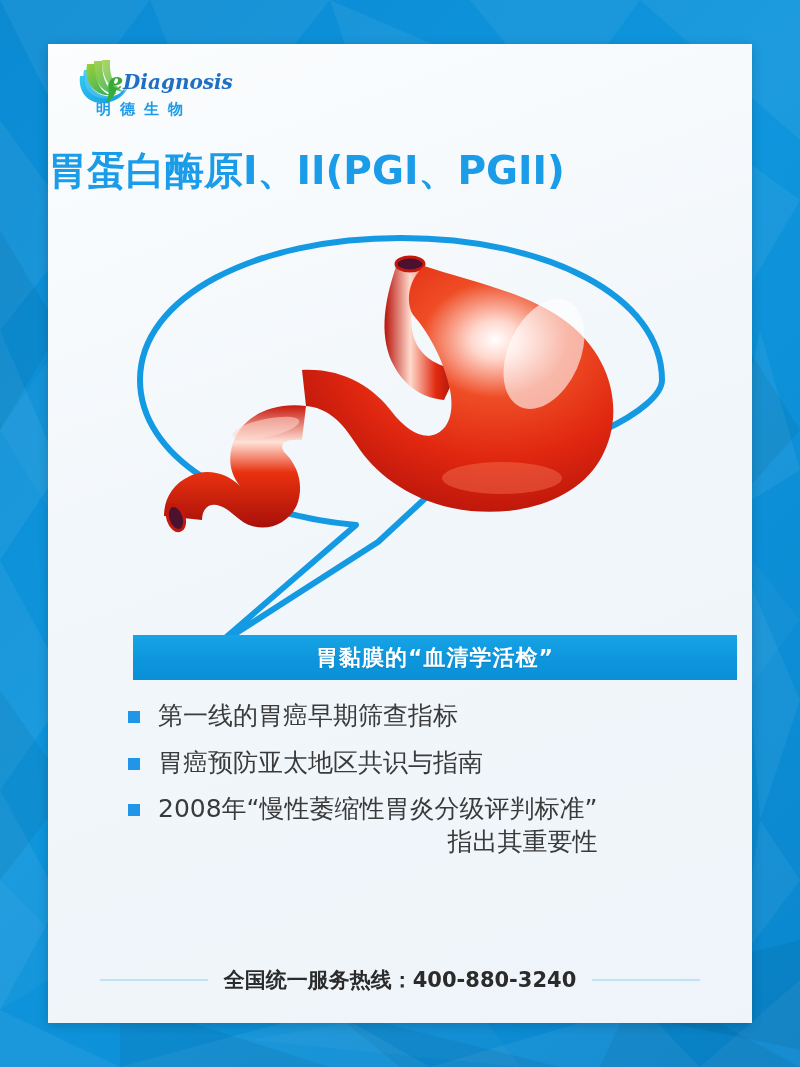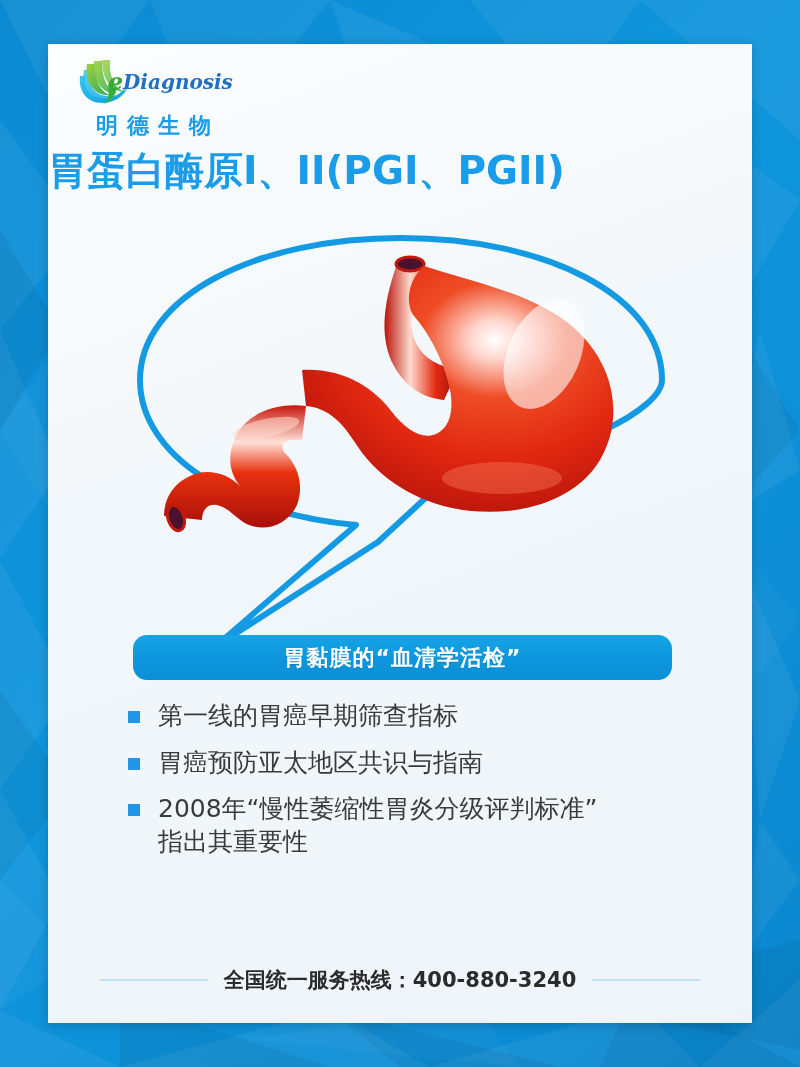--- a/index.html
+++ b/index.html
@@ -18,52 +18,52 @@
   .card{
     position:absolute;left:48px;top:44px;width:704px;height:979px;
     background:linear-gradient(160deg,#fbfdfe 0%,#f2f7fb 42%,#eef4f9 100%);
     box-shadow:0 2px 10px rgba(0,0,0,.18);
   }
 
   
   .logo-wrap{position:absolute;left:26px;top:12px;width:260px;height:100px;}
   .logo-mark{position:absolute;left:0;top:0;width:170px;height:52px;}
   .brand-cn{
-    position:absolute;left:22px;top:55px;
-    font-size:22px;font-weight:bold;color:#1b9bea;letter-spacing:9px;
+    position:absolute;left:22px;top:44px;
+    font-size:15px;font-weight:bold;color:#1b9bea;letter-spacing:9px;
     font-family:"DejaVu Sans","Liberation Sans",sans-serif;
   }
 
   
   .title{
     position:absolute;left:0;top:100px;width:704px;text-align:left;
     font-size:39px;font-weight:bold;color:#1b9ce9;letter-spacing:0px;
     font-family:"DejaVu Sans","Liberation Sans",sans-serif;
     text-shadow:0 1px 0 rgba(255,255,255,.7);
   }
 
   
   .illus{position:absolute;left:58px;top:176px;width:590px;height:440px;}
   .illus svg{display:block;}
 
   
   .banner{
-    position:absolute;left:85px;top:591px;width:539px;height:45px;
+    position:absolute;left:85px;top:591px;width:604px;height:45px;
     background:linear-gradient(180deg,#17a4e6 0%,#0d96dd 55%,#0a8fd6 100%);
-    display:flex;align-items:center;justify-content:center;border-radius:14px;
+    display:flex;align-items:center;justify-content:center;
   }
   .banner-text{
     color:#ffffff;font-size:22px;font-weight:bold;letter-spacing:1px;
     font-family:"DejaVu Sans","Liberation Sans",sans-serif;
     text-shadow:0 1px 1px rgba(0,0,0,.12);
   }
 
   
   .bullets{position:absolute;left:80px;top:656px;width:600px;}
-  .bullet{display:flex;align-items:flex-start;margin-bottom:14px;}
+  .bullet{display:flex;align-items:flex-start;margin-bottom:14px;text-align:right;}
   .bullet .sq{
     width:12px;height:12px;background:#2196e8;flex:0 0 12px;
     margin-top:11px;margin-right:18px;
   }
   .bullet .txt{
     font-size:25px;color:#3a3a3a;line-height:1.30;
     font-family:"DejaVu Sans","Liberation Sans",sans-serif;
     white-space:pre-line;
   }
 

